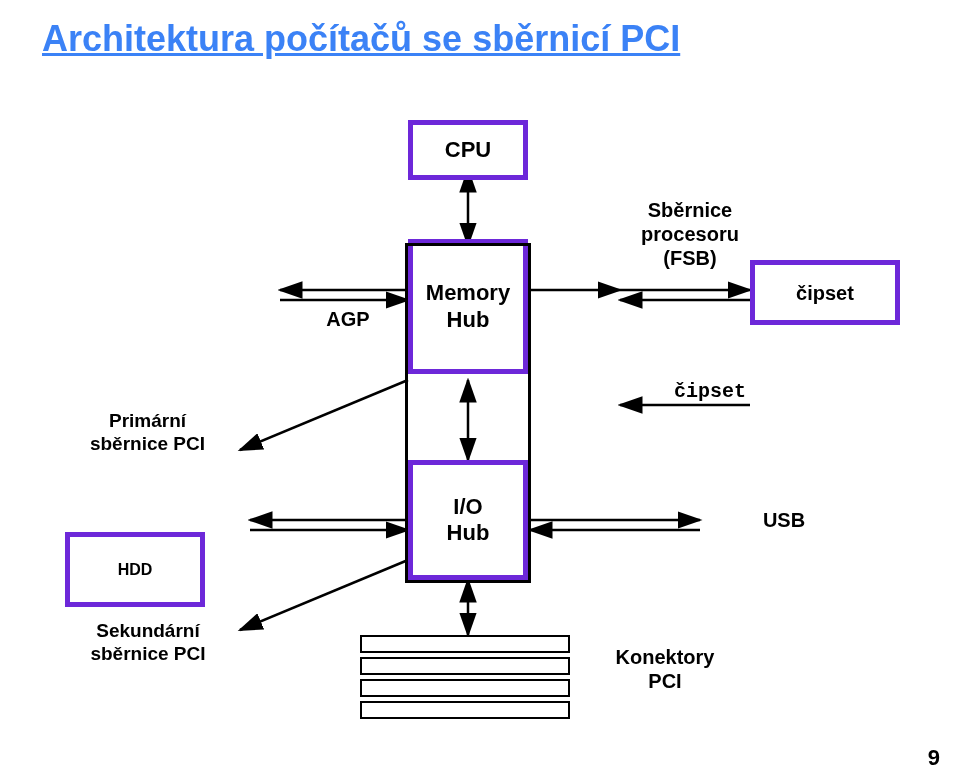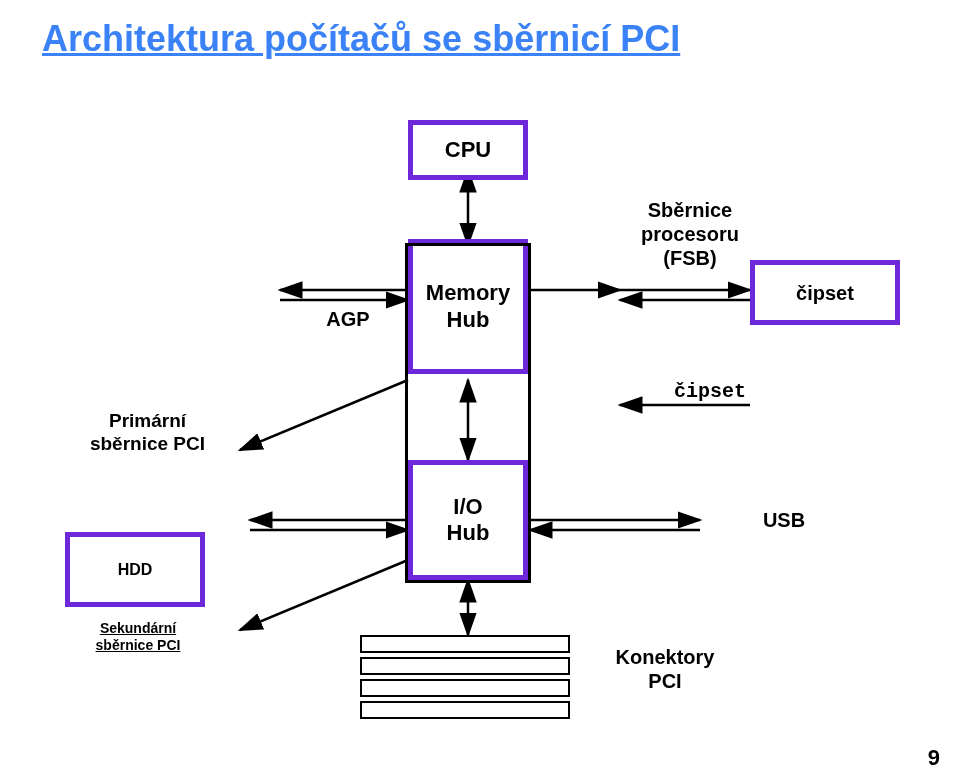--- a/index.html
+++ b/index.html
@@ -177,21 +177,21 @@
   </div>
 
   <div class="label" style="left:635px; top:310px; width:150px;font-family:Liberation Mono, monospace;">
     <span>čipset</span>
   </div>
 
   <div class="label" style="left:724px; top:430px; width:120px;margin-top:8px;">
     <span>USB</span>
   </div>
 
-  <div class="label" style="left:38px; top:550px; width:200px; font-size:14px;text-decoration:underline;">
+  <div class="label" style="left:48px; top:550px; width:200px; font-size:19px;">
     <span style="white-space:pre-line;">Sekundární
 sběrnice PCI</span>
   </div>
 
   <div class="label" style="left:585px; top:575px; width:160px; font-size:20px;">
     <span style="white-space:pre-line;">Konektory
 PCI</span>
   </div>
 
 </div>

